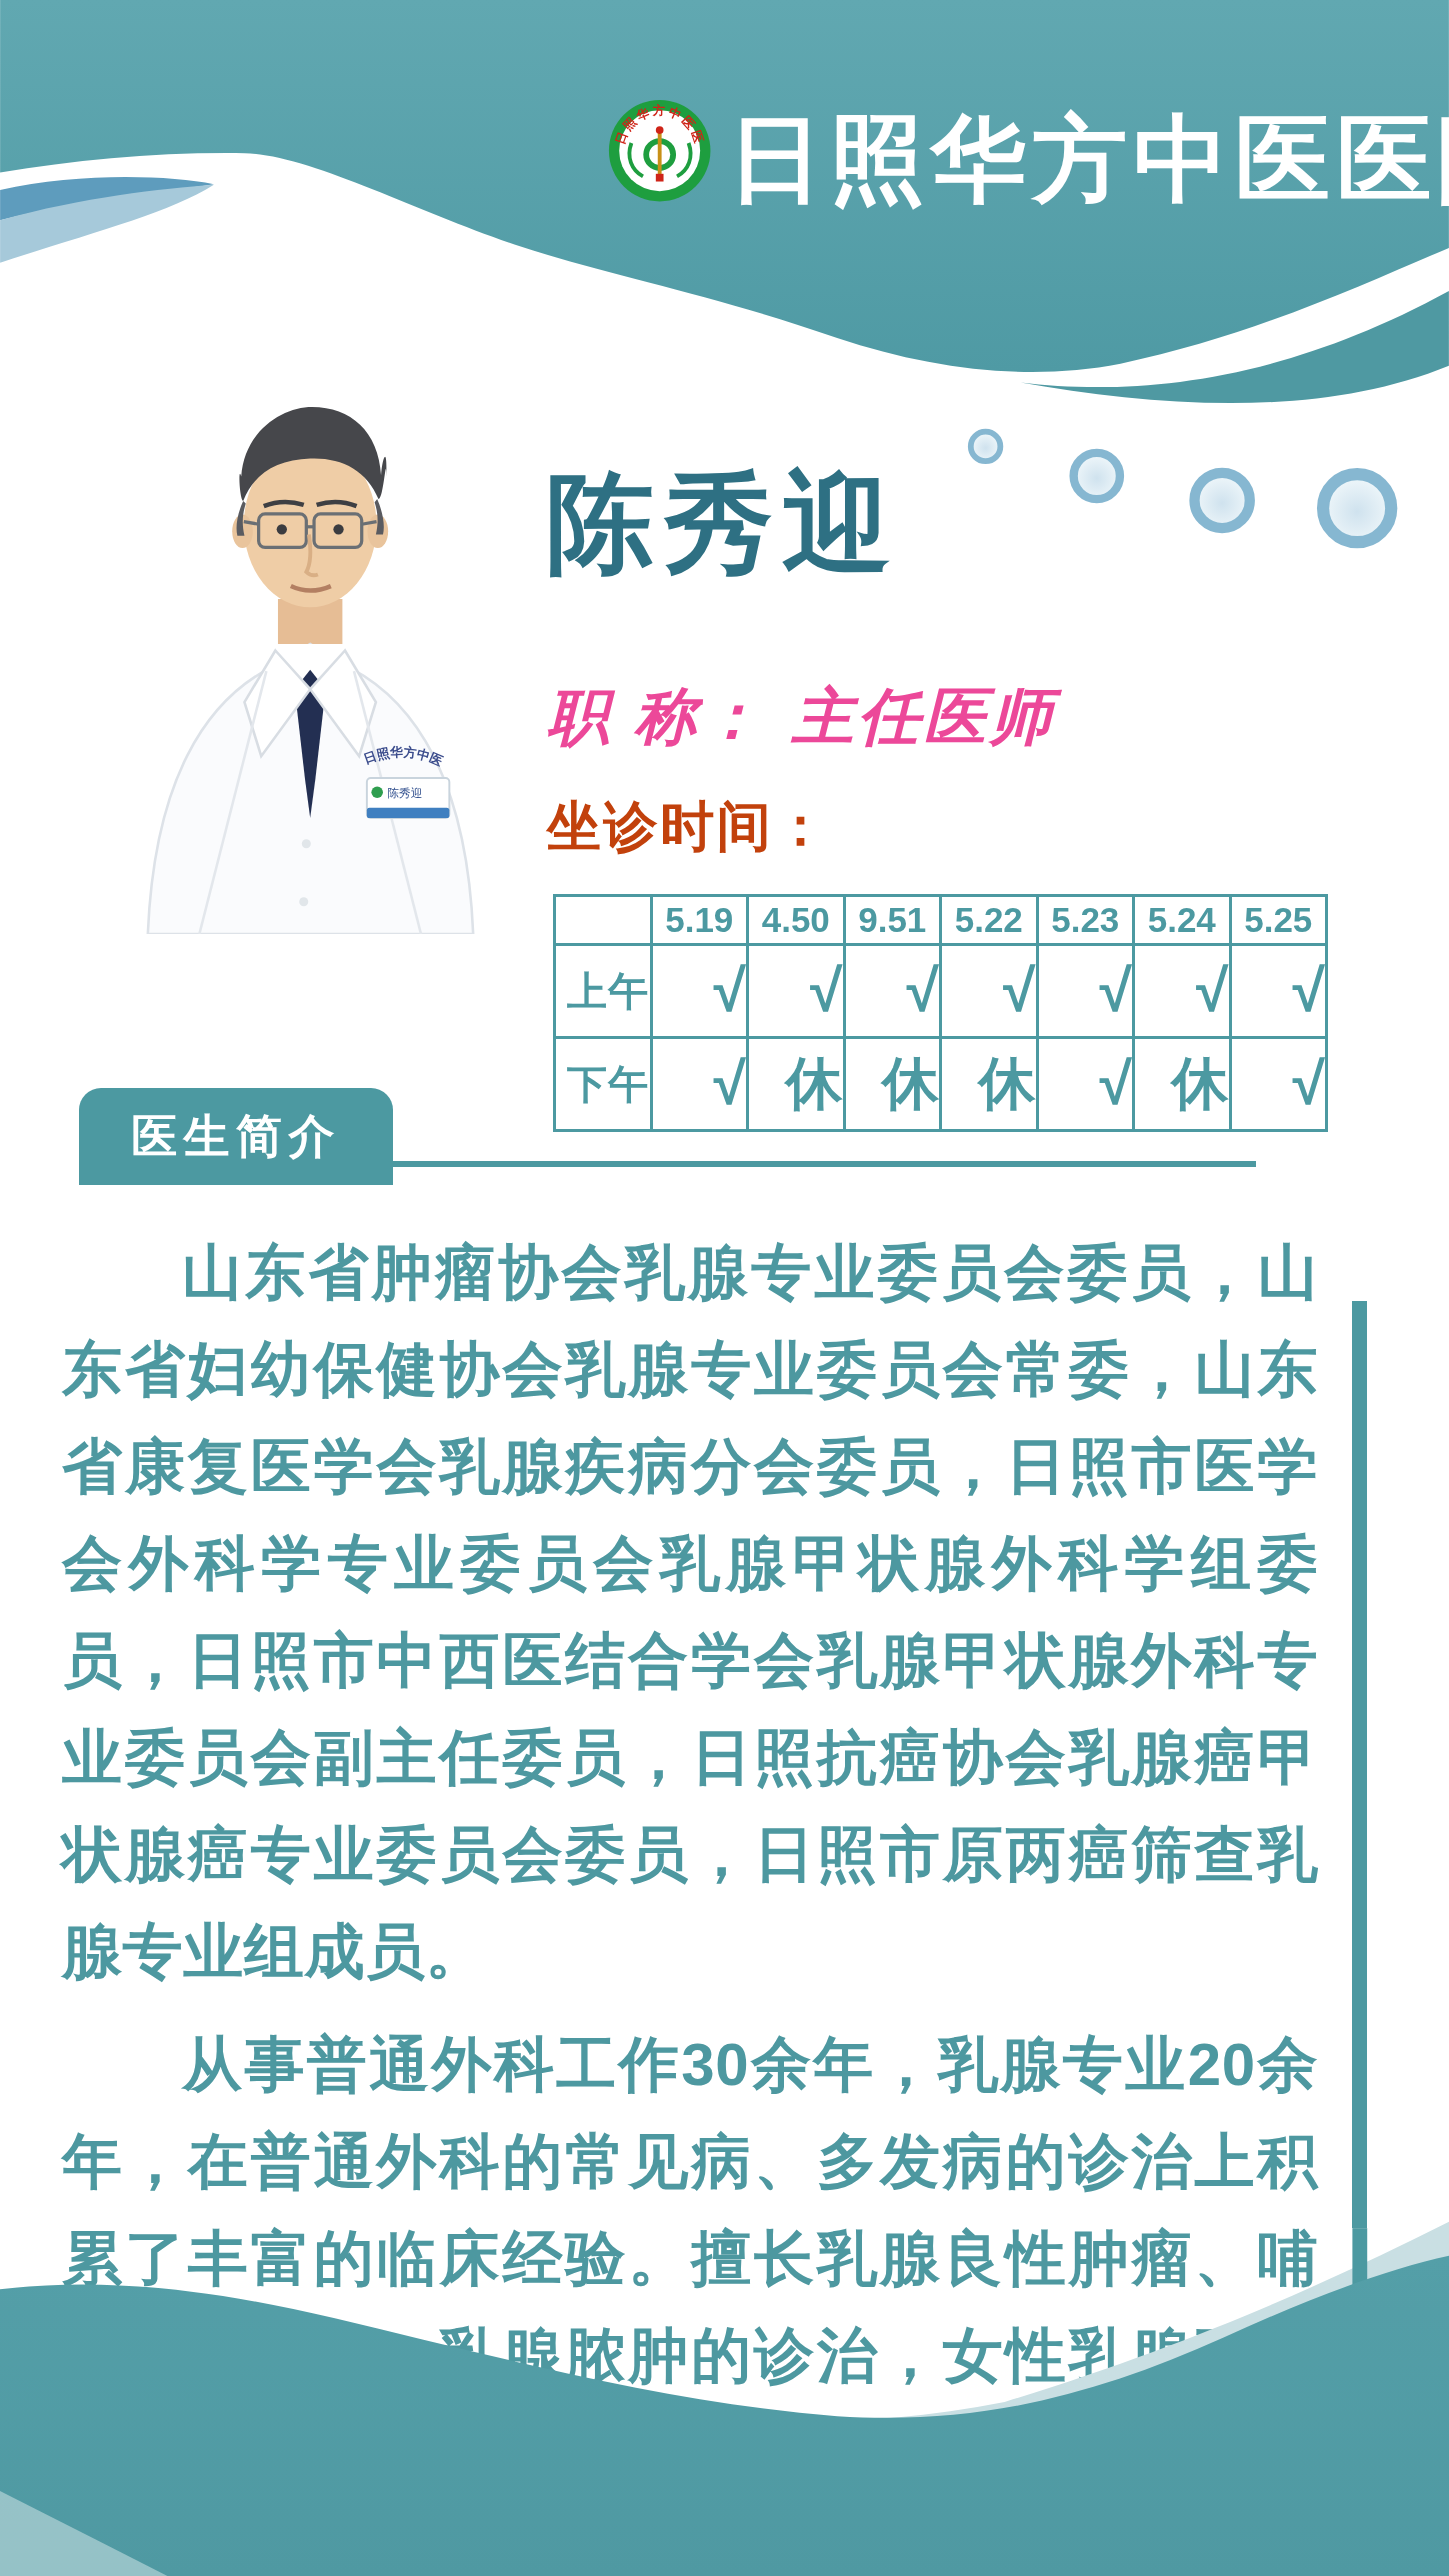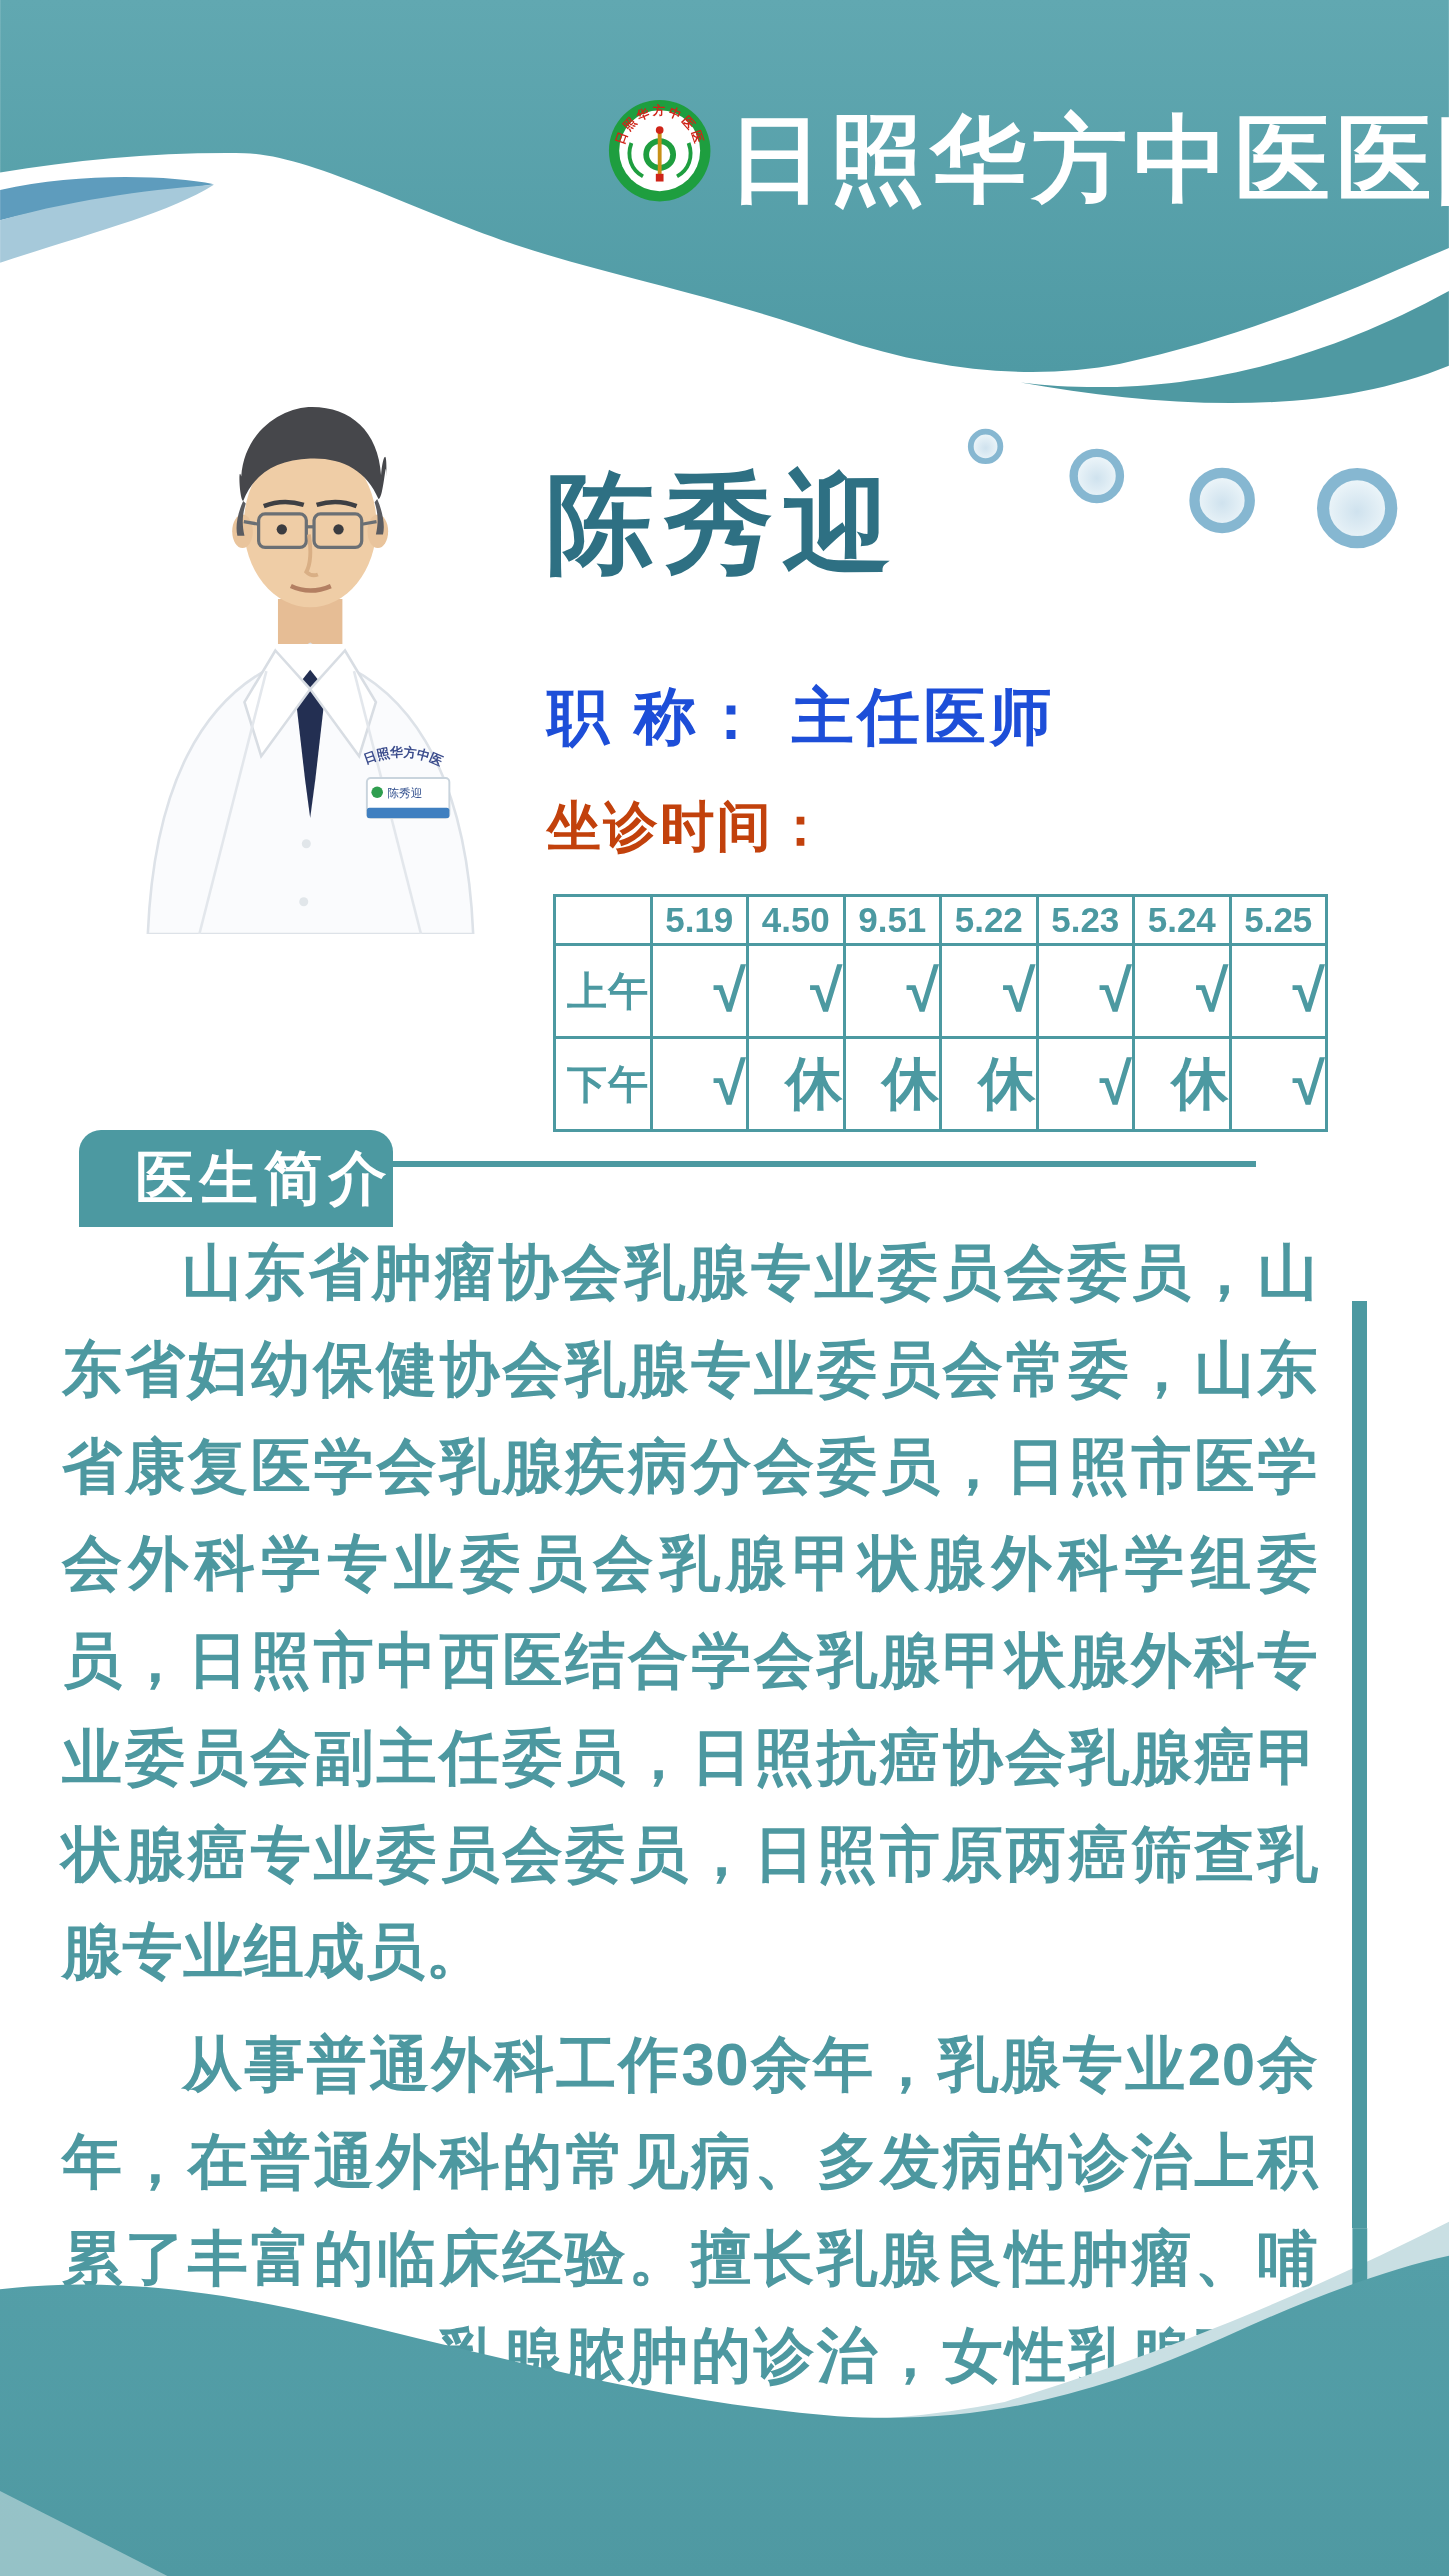--- a/index.html
+++ b/index.html
@@ -17,41 +17,41 @@
 
   
   .rings-svg{left:921px;top:386px;z-index:2;}
 
   
   .photo{left:109px;top:367px;z-index:2;}
 
   
   .doctor-name{left:546px;top:451px;z-index:3;color:#2e7083;font-size:109px;font-weight:900;
        letter-spacing:9px;font-family:"DejaVu Serif","Liberation Serif",serif;}
-  .title-row{left:547px;top:675px;z-index:3;color:#1d4ed8;font-size:62px;font-weight:800;
-       letter-spacing:3.9px;white-space:nowrap;}
+  .title-row{left:547px;top:675px;z-index:3;color:#ec4899;font-size:62px;font-weight:800;
+       letter-spacing:3.9px;white-space:nowrap;font-style:italic;}
   .title-row .gap{display:inline-block;width:26px;}
   .schedule-label{left:547px;top:791px;z-index:3;color:#c2410c;font-size:54px;font-weight:800;
        letter-spacing:2.6px;white-space:nowrap;}
 
   
   .sched{left:553px;top:894px;z-index:3;border-collapse:collapse;table-layout:fixed;
         width:775px;background:#ffffff;padding-left:16px;}
   .sched td{border:3.9px solid #4c99a1;text-align:center;vertical-align:middle;
         color:#4c99a1;background:#fff;padding:0;}
   .sched tr.hdr td{height:46px;font-size:35px;font-weight:800;}
   .sched tr.body td{height:90px;text-align:right;}
   .sched td.rowlab{font-size:40px;font-weight:800;letter-spacing:1.3px;}
   .sched td .tick{font-size:59px;font-weight:700;}
   .sched td .rest{font-size:57px;font-weight:900;}
 
   
-  .chip{left:79px;top:1130px;width:314px;height:97px;z-index:3;background:#4c99a1;
-        border-radius:22px 22px 0 0;display:flex;align-items:center;justify-content:flex-end;
-        color:#ffffff;font-size:58px;font-weight:800;letter-spacing:6.4px;}
+  .chip{left:79px;top:1088px;width:314px;height:97px;z-index:3;background:#4c99a1;
+        border-radius:22px 22px 0 0;display:flex;align-items:center;justify-content:center;
+        color:#ffffff;font-size:46px;font-weight:800;letter-spacing:6.4px;}
   .chip-line{left:393px;top:1161px;width:863px;height:5.8px;background:#4c99a1;z-index:3;}
 
   
   .bio{left:46px;top:1208px;width:1288px;z-index:3;color:#4d98a0;font-size:60px;
        line-height:97px;font-weight:700;text-align:justify;letter-spacing:0.6px;}
   .bio p{margin:16px;text-indent:2em;}
 
   
   .accent-bar{left:1352px;top:1301px;width:15px;height:927px;background:#4c99a1;z-index:2;}
 

